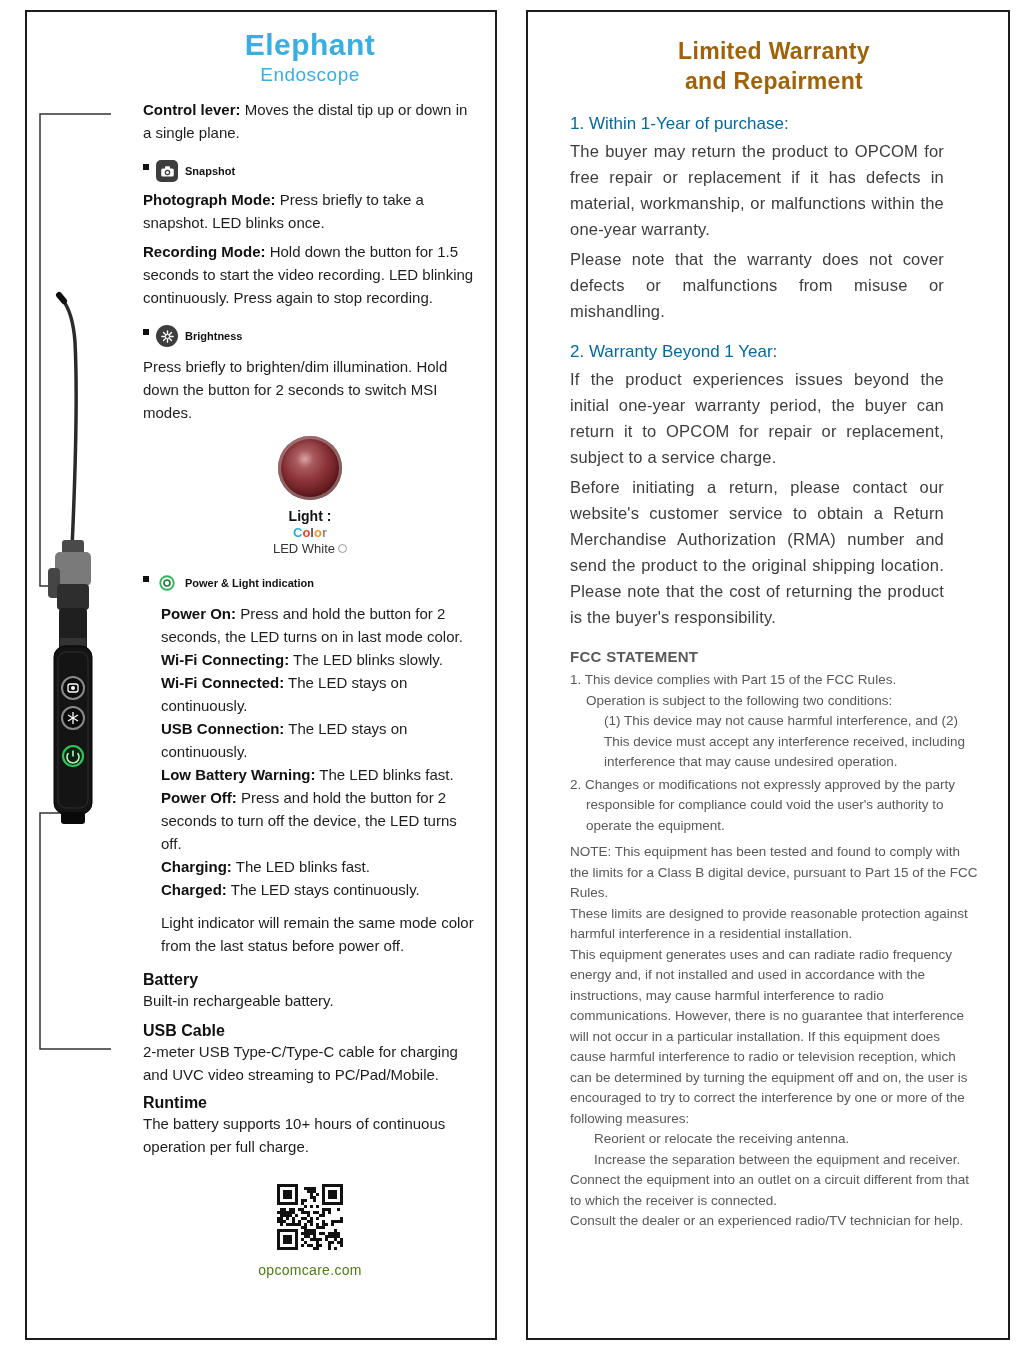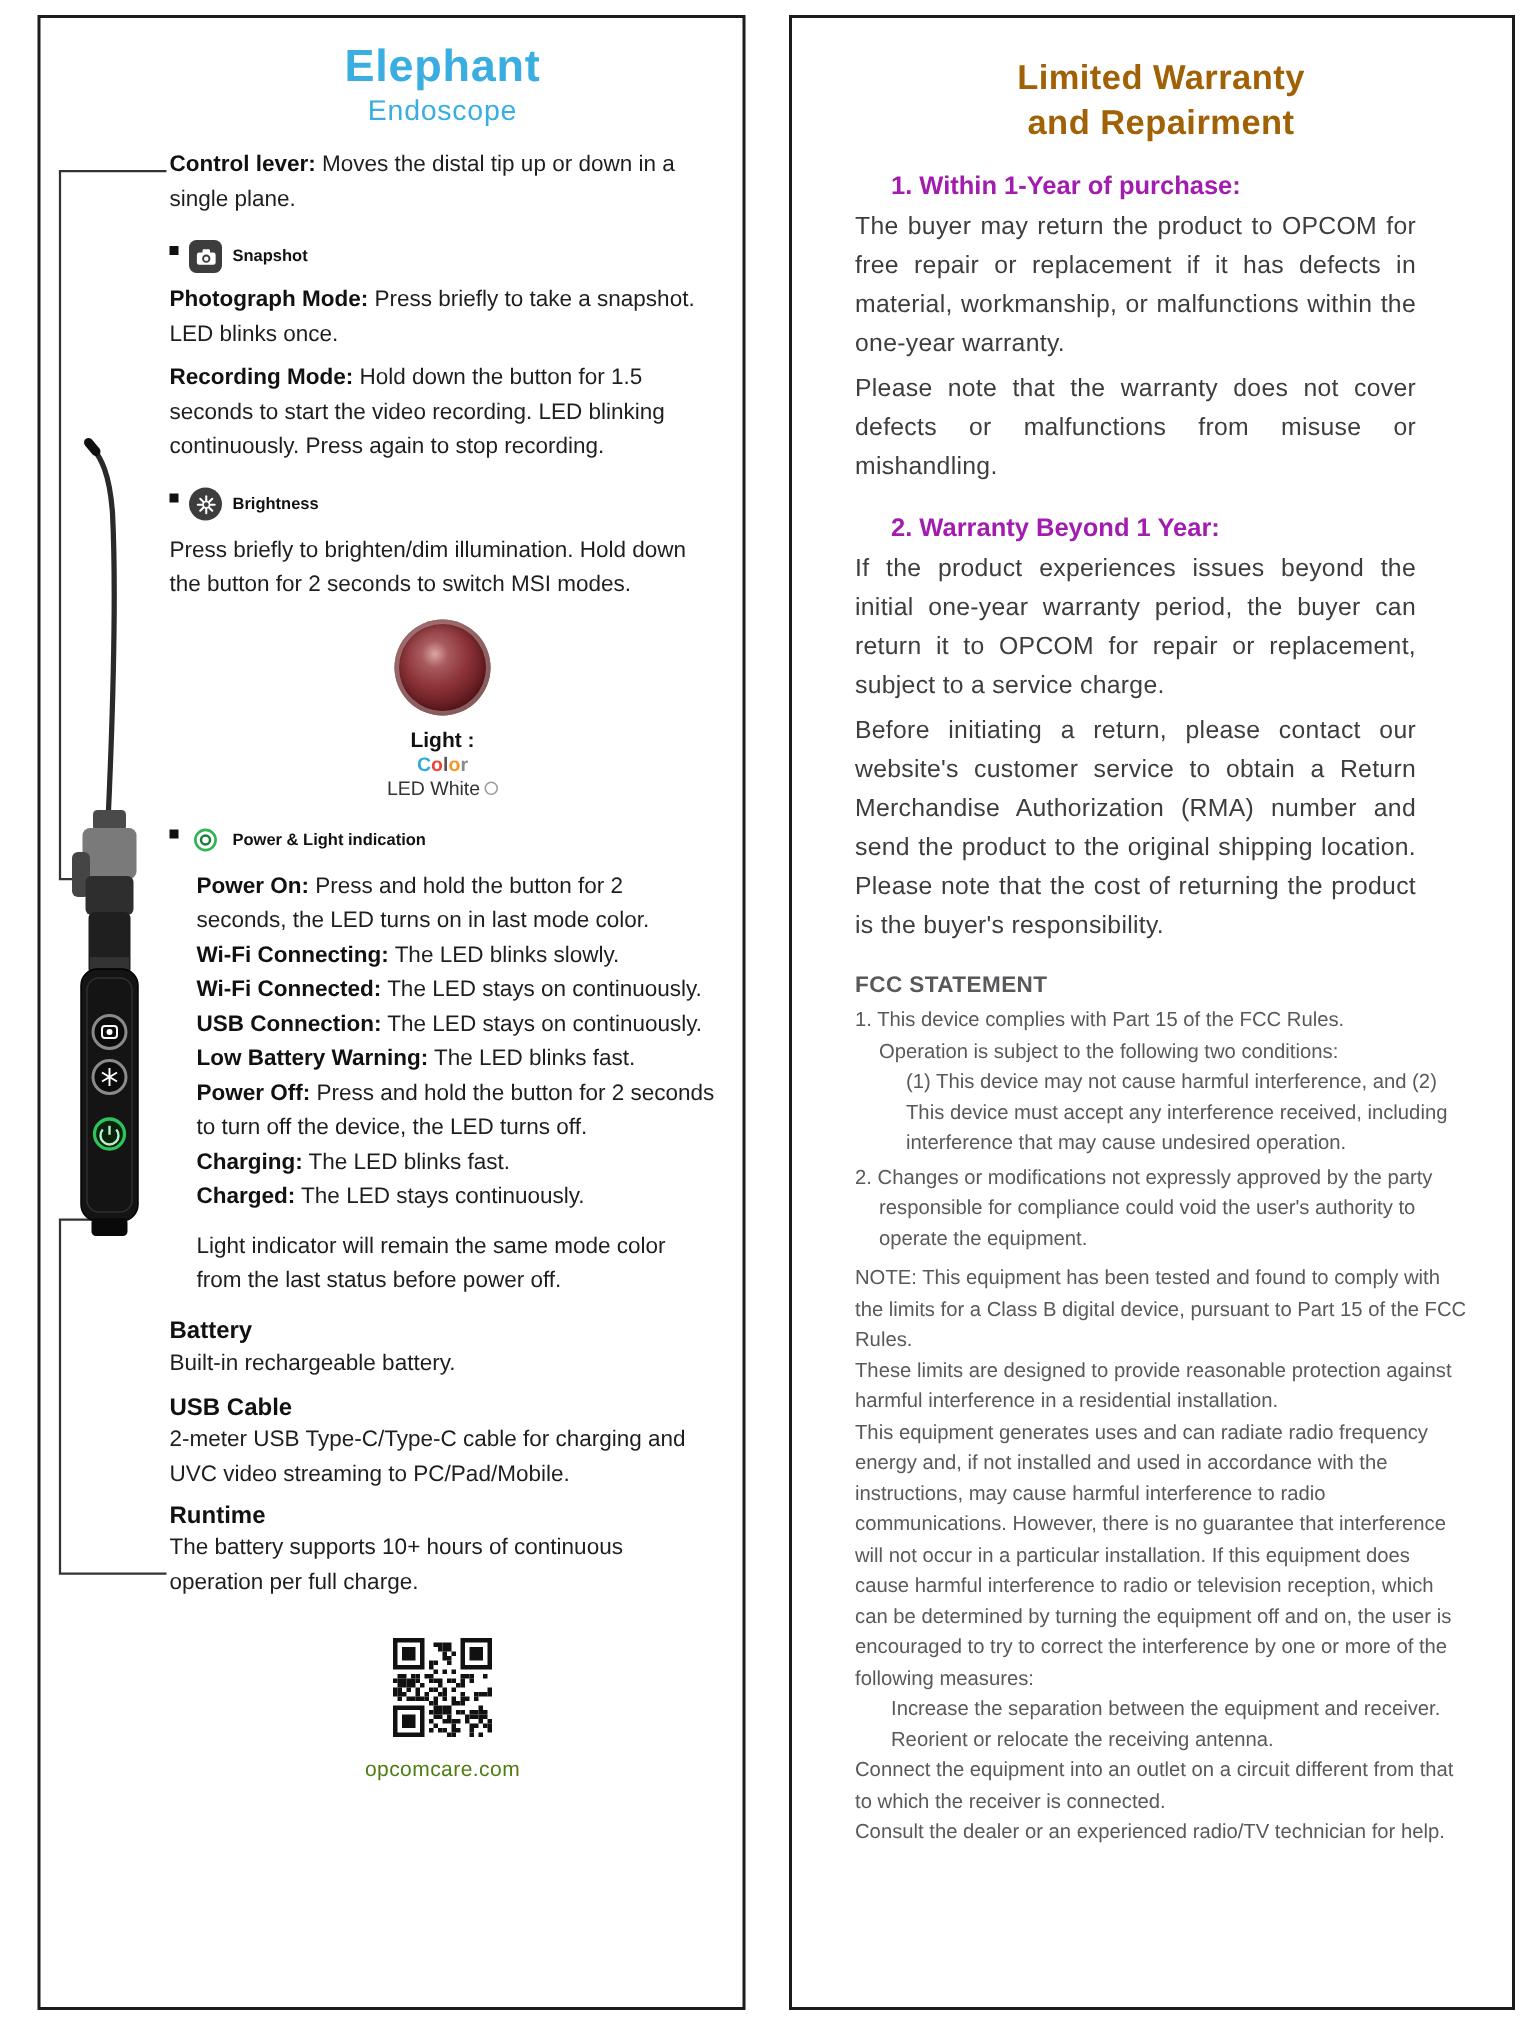--- a/index.html
+++ b/index.html
@@ -3,21 +3,21 @@
 <meta charset="utf-8">
 <style>
   *{margin:0;padding:0;box-sizing:border-box;}
   html,body{width:1022px;height:1357px;background:#ffffff;}
   body{font-family:"Liberation Sans", sans-serif;color:#222;position:relative;}
   .panel{position:absolute;top:10px;height:1330px;border:2px solid #1c1c1c;background:#fff;overflow:hidden;}
   .panel-left{left:25px;width:472px;}
   .panel-right{left:526px;width:484px;}
 
   
-  .lcontent{position:relative;padding:0 18px 0 86px;}
+  .lcontent{position:relative;padding:0 18px 0 116px;}
   .ltitle{text-align:center;margin-top:16px;color:#3aaee0;font-size:30px;font-weight:bold;letter-spacing:0.5px;}
   .lsub{text-align:center;margin-top:2px;color:#3aaee0;font-size:19px;letter-spacing:0.5px;}
   .para{font-size:15px;line-height:23px;color:#1e1e1e;}
   .para b{color:#111;}
   .mt12{margin-top:12px;} .mt8{margin-top:8px;} .mt6{margin-top:6px;} .mt10{margin-top:10px;} .mt14{margin-top:14px;}
   .lhead{display:flex;align-items:center;gap:7px;margin-top:16px;}
   .sqbullet{width:6px;height:6px;background:#111;flex:0 0 auto;margin-top:-8px;}
   .badge{width:22px;height:22px;border-radius:5px;background:#3d3d3d;display:flex;align-items:center;justify-content:center;flex:0 0 auto;}
   .badge.round{border-radius:50%;}
   .badge.light{background:transparent;}
@@ -35,21 +35,21 @@
   .led-dot{width:9px;height:9px;border-radius:50%;border:1px solid #9a9a9a;background:#fff;display:inline-block;}
   .lsechead{font-size:16px;font-weight:bold;color:#111;}
   .qrwrap{text-align:center;margin-top:26px;}
   .qr{display:inline-block;width:66px;height:66px;}
   .site{text-align:center;color:#4d7c0f;font-size:14px;margin-top:8px;letter-spacing:0.3px;}
   .device-svg{position:absolute;left:0;top:0;pointer-events:none;}
 
   
   .rcontent{padding:0 30px 0 42px;}
   .rtitle{text-align:center;margin-top:24px;color:#a16207;font-size:23px;font-weight:bold;line-height:30px;letter-spacing:0.3px;}
-  .rhead{font-size:17px;font-weight:bold;color:#a21caf;margin-top:18px;margin-left:24px;}
+  .rhead{font-size:17px;font-weight:normal;color:#0369a1;margin-top:18px;}
   .rpara{font-size:16.5px;line-height:26px;color:#3d3d3d;margin-top:4px;text-align:justify;margin-right:34px;letter-spacing:0.2px;}
   .fcchead{font-size:15px;font-weight:bold;color:#58595b;margin-top:18px;letter-spacing:0.3px;}
   .fcc{font-size:13.5px;line-height:20.5px;color:#58595b;}
   .fcc-l1{margin-top:5px;}
   .ind1{padding-left:16px;}
   .ind2{padding-left:34px;}
   .hang{padding-left:16px;text-indent:-16px;margin-top:2px;}
   .noteblock{margin-top:6px;}
   .note-ind{padding-left:24px;}
 </style>
@@ -356,19 +356,19 @@
     <div class="fcchead">FCC STATEMENT</div>
     <p class="fcc fcc-l1">1. This device complies with Part 15 of the FCC Rules.</p>
     <p class="fcc ind1">Operation is subject to the following two conditions:</p>
     <p class="fcc ind2">(1) This device may not cause harmful interference, and (2) This device must accept any interference received, including interference that may cause undesired operation.</p>
     <p class="fcc hang">2. Changes or modifications not expressly approved by the party responsible for compliance could void the user's authority to operate the equipment.</p>
 
     <div class="noteblock">
       <p class="fcc">NOTE: This equipment has been tested and found to comply with the limits for a Class B digital device, pursuant to Part 15 of the FCC Rules.</p>
       <p class="fcc">These limits are designed to provide reasonable protection against harmful interference in a residential installation.</p>
       <p class="fcc">This equipment generates uses and can radiate radio frequency energy and, if not installed and used in accordance with the instructions, may cause harmful interference to radio communications. However, there is no guarantee that interference will not occur in a particular installation. If this equipment does cause harmful interference to radio or television reception, which can be determined by turning the equipment off and on, the user is encouraged to try to correct the interference by one or more of the following measures:</p>
+      <p class="fcc note-ind">Reorient or relocate the receiving antenna.</p>
       <p class="fcc note-ind">Increase the separation between the equipment and receiver.</p>
-      <p class="fcc note-ind">Reorient or relocate the receiving antenna.</p>
       <p class="fcc">Connect the equipment into an outlet on a circuit different from that to which the receiver is connected.</p>
       <p class="fcc">Consult the dealer or an experienced radio/TV technician for help.</p>
     </div>
   </div>
 </div>
 
 </body></html>

